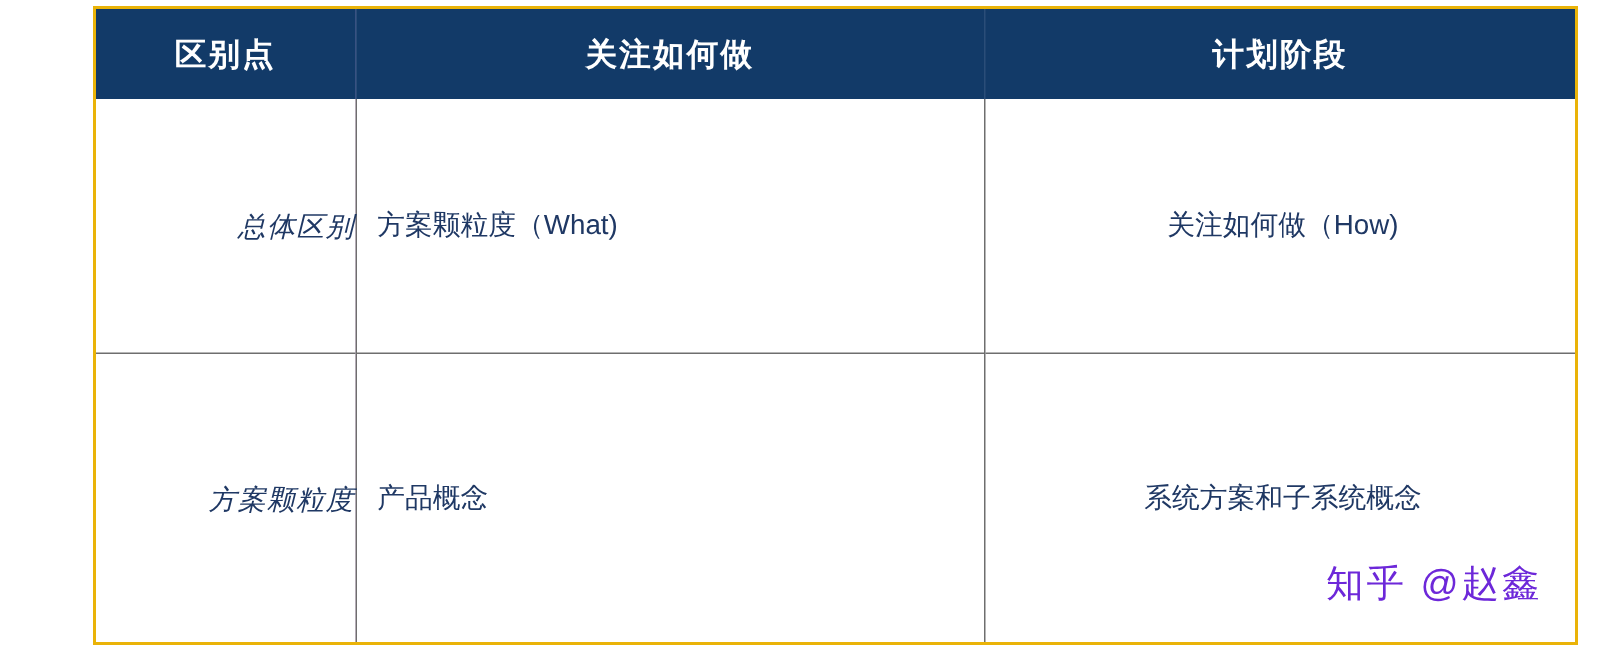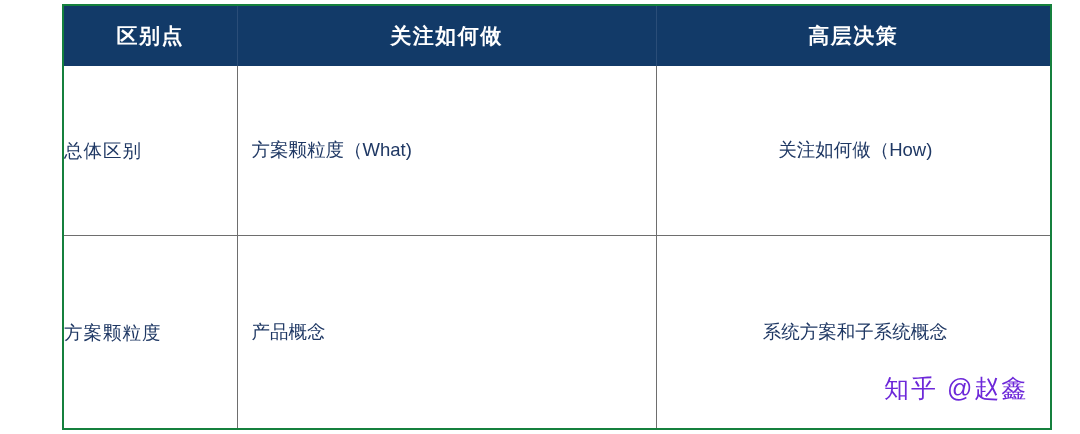--- a/index.html
+++ b/index.html
@@ -23,21 +23,21 @@
     background: #ffffff;
   }
   #compare-table {
     position: absolute;
     left: 62px;
     top: 4px;
     width: 988px;
     height: 426px;
     border-collapse: collapse;
     table-layout: fixed;
-    border: 2px solid #15803d;
+    border: 2px solid #eab308;
     background: #f0abfc;
   }
   #compare-table col.c0 { width: 174px; }
   #compare-table col.c1 { width: 419px; }
   #compare-table col.c2 { width: 395px; }
 
   thead tr {
     background: #123a68;
   }
   thead th {
@@ -59,22 +59,23 @@
     vertical-align: middle;
     border-top: 1.5px solid #6e6e6e;
     border-right: 1.5px solid #6e6e6e;
     padding: 0;
     background: #ffffff;
   }
   tbody td:last-child { border-right: none; text-align: center; }
   tbody tr:first-child td { border-top: none; }
 
   td.label-cell {
-    text-align: left;
+    text-align: right;
     letter-spacing: 1px;
+    font-style: italic;
   }
   td.body-cell {
     text-align: left;
     padding-left: 14px;
     padding-right: 10px;
     line-height: 1.45;
   }
   .cell-line { display: block; white-space: nowrap; }
   .cell-para { display: block; }
 
@@ -126,21 +127,21 @@
   <table id="compare-table">
     <colgroup>
       <col class="c0">
       <col class="c1">
       <col class="c2">
     </colgroup>
     <thead>
       <tr>
         <th>区别点</th>
         <th>关注如何做</th>
-        <th>高层决策</th>
+        <th>计划阶段</th>
       </tr>
     </thead>
     <tbody>
 
       <tr class="row-h1">
         <td class="label-cell">总体区别</td>
         <td class="body-cell">
           <span class="cell-line">方案颗粒度（What)</span>
         </td>
         <td class="body-cell">

